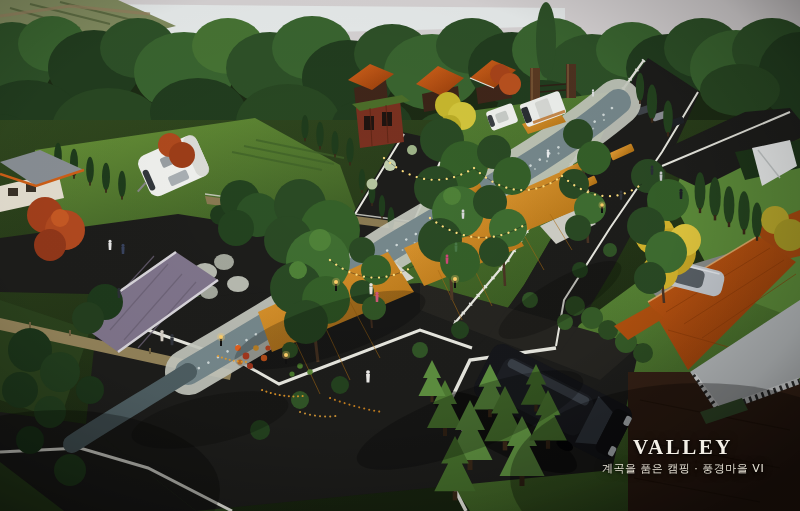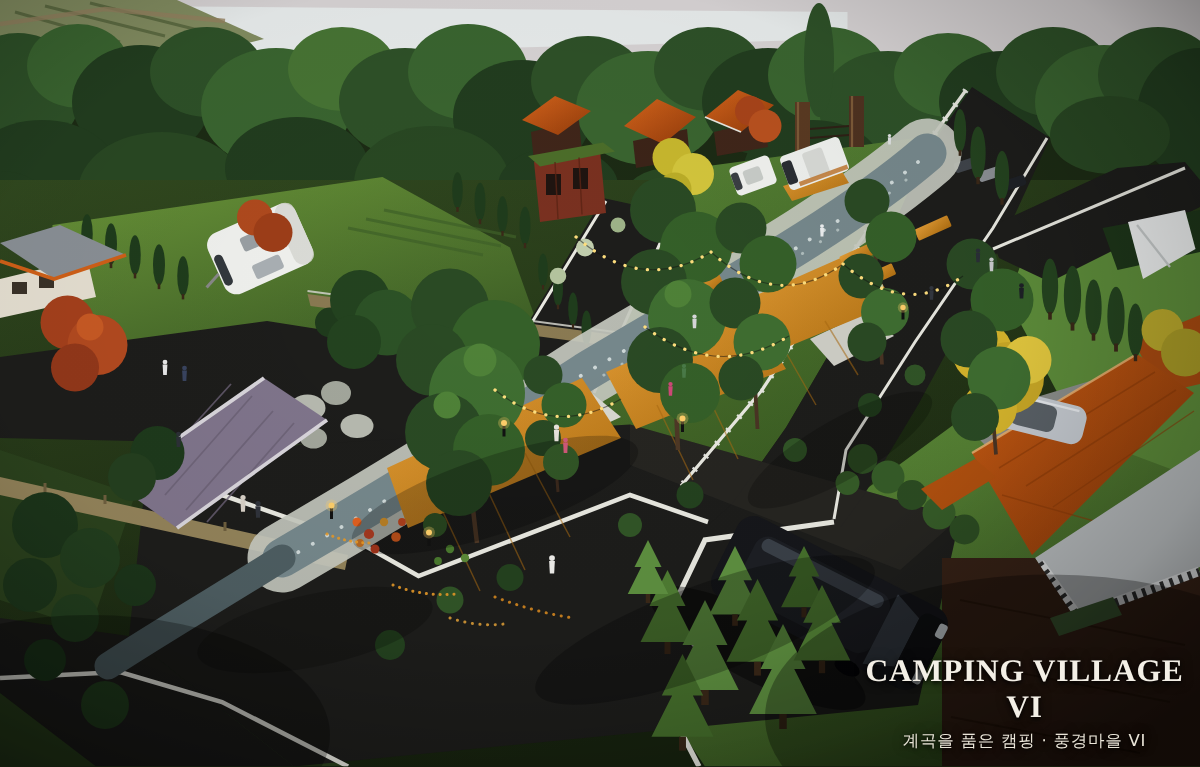--- a/index.html
+++ b/index.html
@@ -529,16 +529,16 @@
   </g>
 
   <g>
     <rect x="0" y="0" width="800" height="511" fill="url(#vg)"></rect>
     <ellipse cx="700" cy="478" rx="190" ry="95" fill="#000" opacity="0.3"></ellipse>
     <ellipse cx="60" cy="490" rx="160" ry="80" fill="#000" opacity="0.28"></ellipse>
   </g>
 </svg>
 
 <div class="caption">
-  <div class="l2">CAMPING VILLAGE VI</div>
+  <div class="l1">VALLEY</div>
   <div class="sub">계곡을 품은 캠핑 · 풍경마을 VI</div>
 </div>
 </div>
 
 </body></html>

